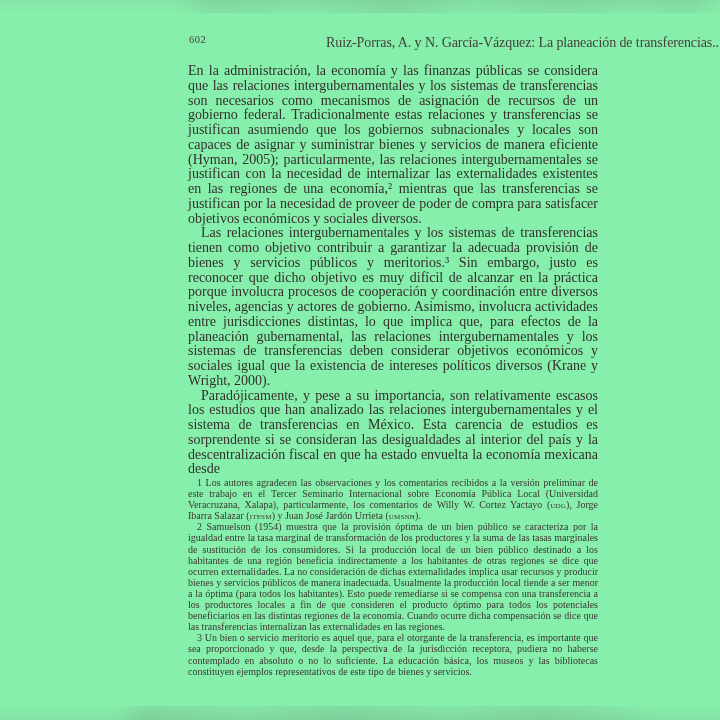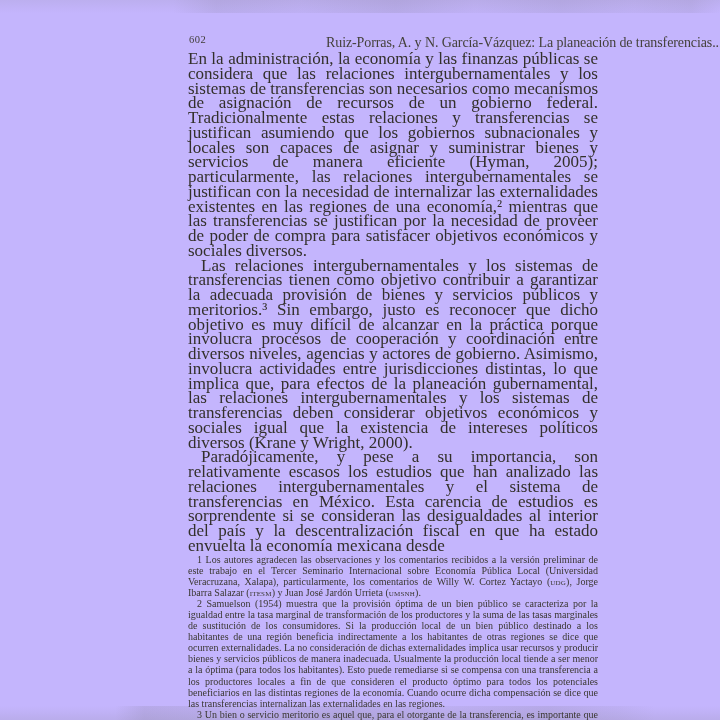--- a/index.html
+++ b/index.html
@@ -8,21 +8,21 @@
     width: 720px;
     height: 720px;
     background: #fcfcfb;
     font-family: "Liberation Serif", serif;
     overflow: hidden;
   }
   .scan {
     position: relative;
     width: 720px;
     height: 720px;
-    background: #c4b5fd;
+    background: #86efac;
   }
   
   .band-top {
     position: absolute;
     top: 0; left: 0; right: 0;
     height: 13px;
     background:
       linear-gradient(to bottom, rgba(120,120,115,0.10), rgba(120,120,115,0.03) 70%, rgba(120,120,115,0) 100%),
       linear-gradient(to right,
         rgba(0,0,0,0) 0%, rgba(0,0,0,0) 24%,
@@ -80,22 +80,22 @@
     letter-spacing: 0.2px;
     color: #2c2a25;
     line-height: 18px;
   }
   h1.heading sup {
     font-size: 9px;
     vertical-align: super;
     line-height: 0;
   }
   .bodytext {
-    margin-top: 4px;
-    font-size: 17px;
+    margin-top: 16px;
+    font-size: 14px;
     line-height: 14.75px;
     text-align: justify;
     color: #33302b;
   }
   .bodytext p {
     margin: 0;
     text-indent: 13px;
   }
   .bodytext p.first {
     text-indent: 0;

